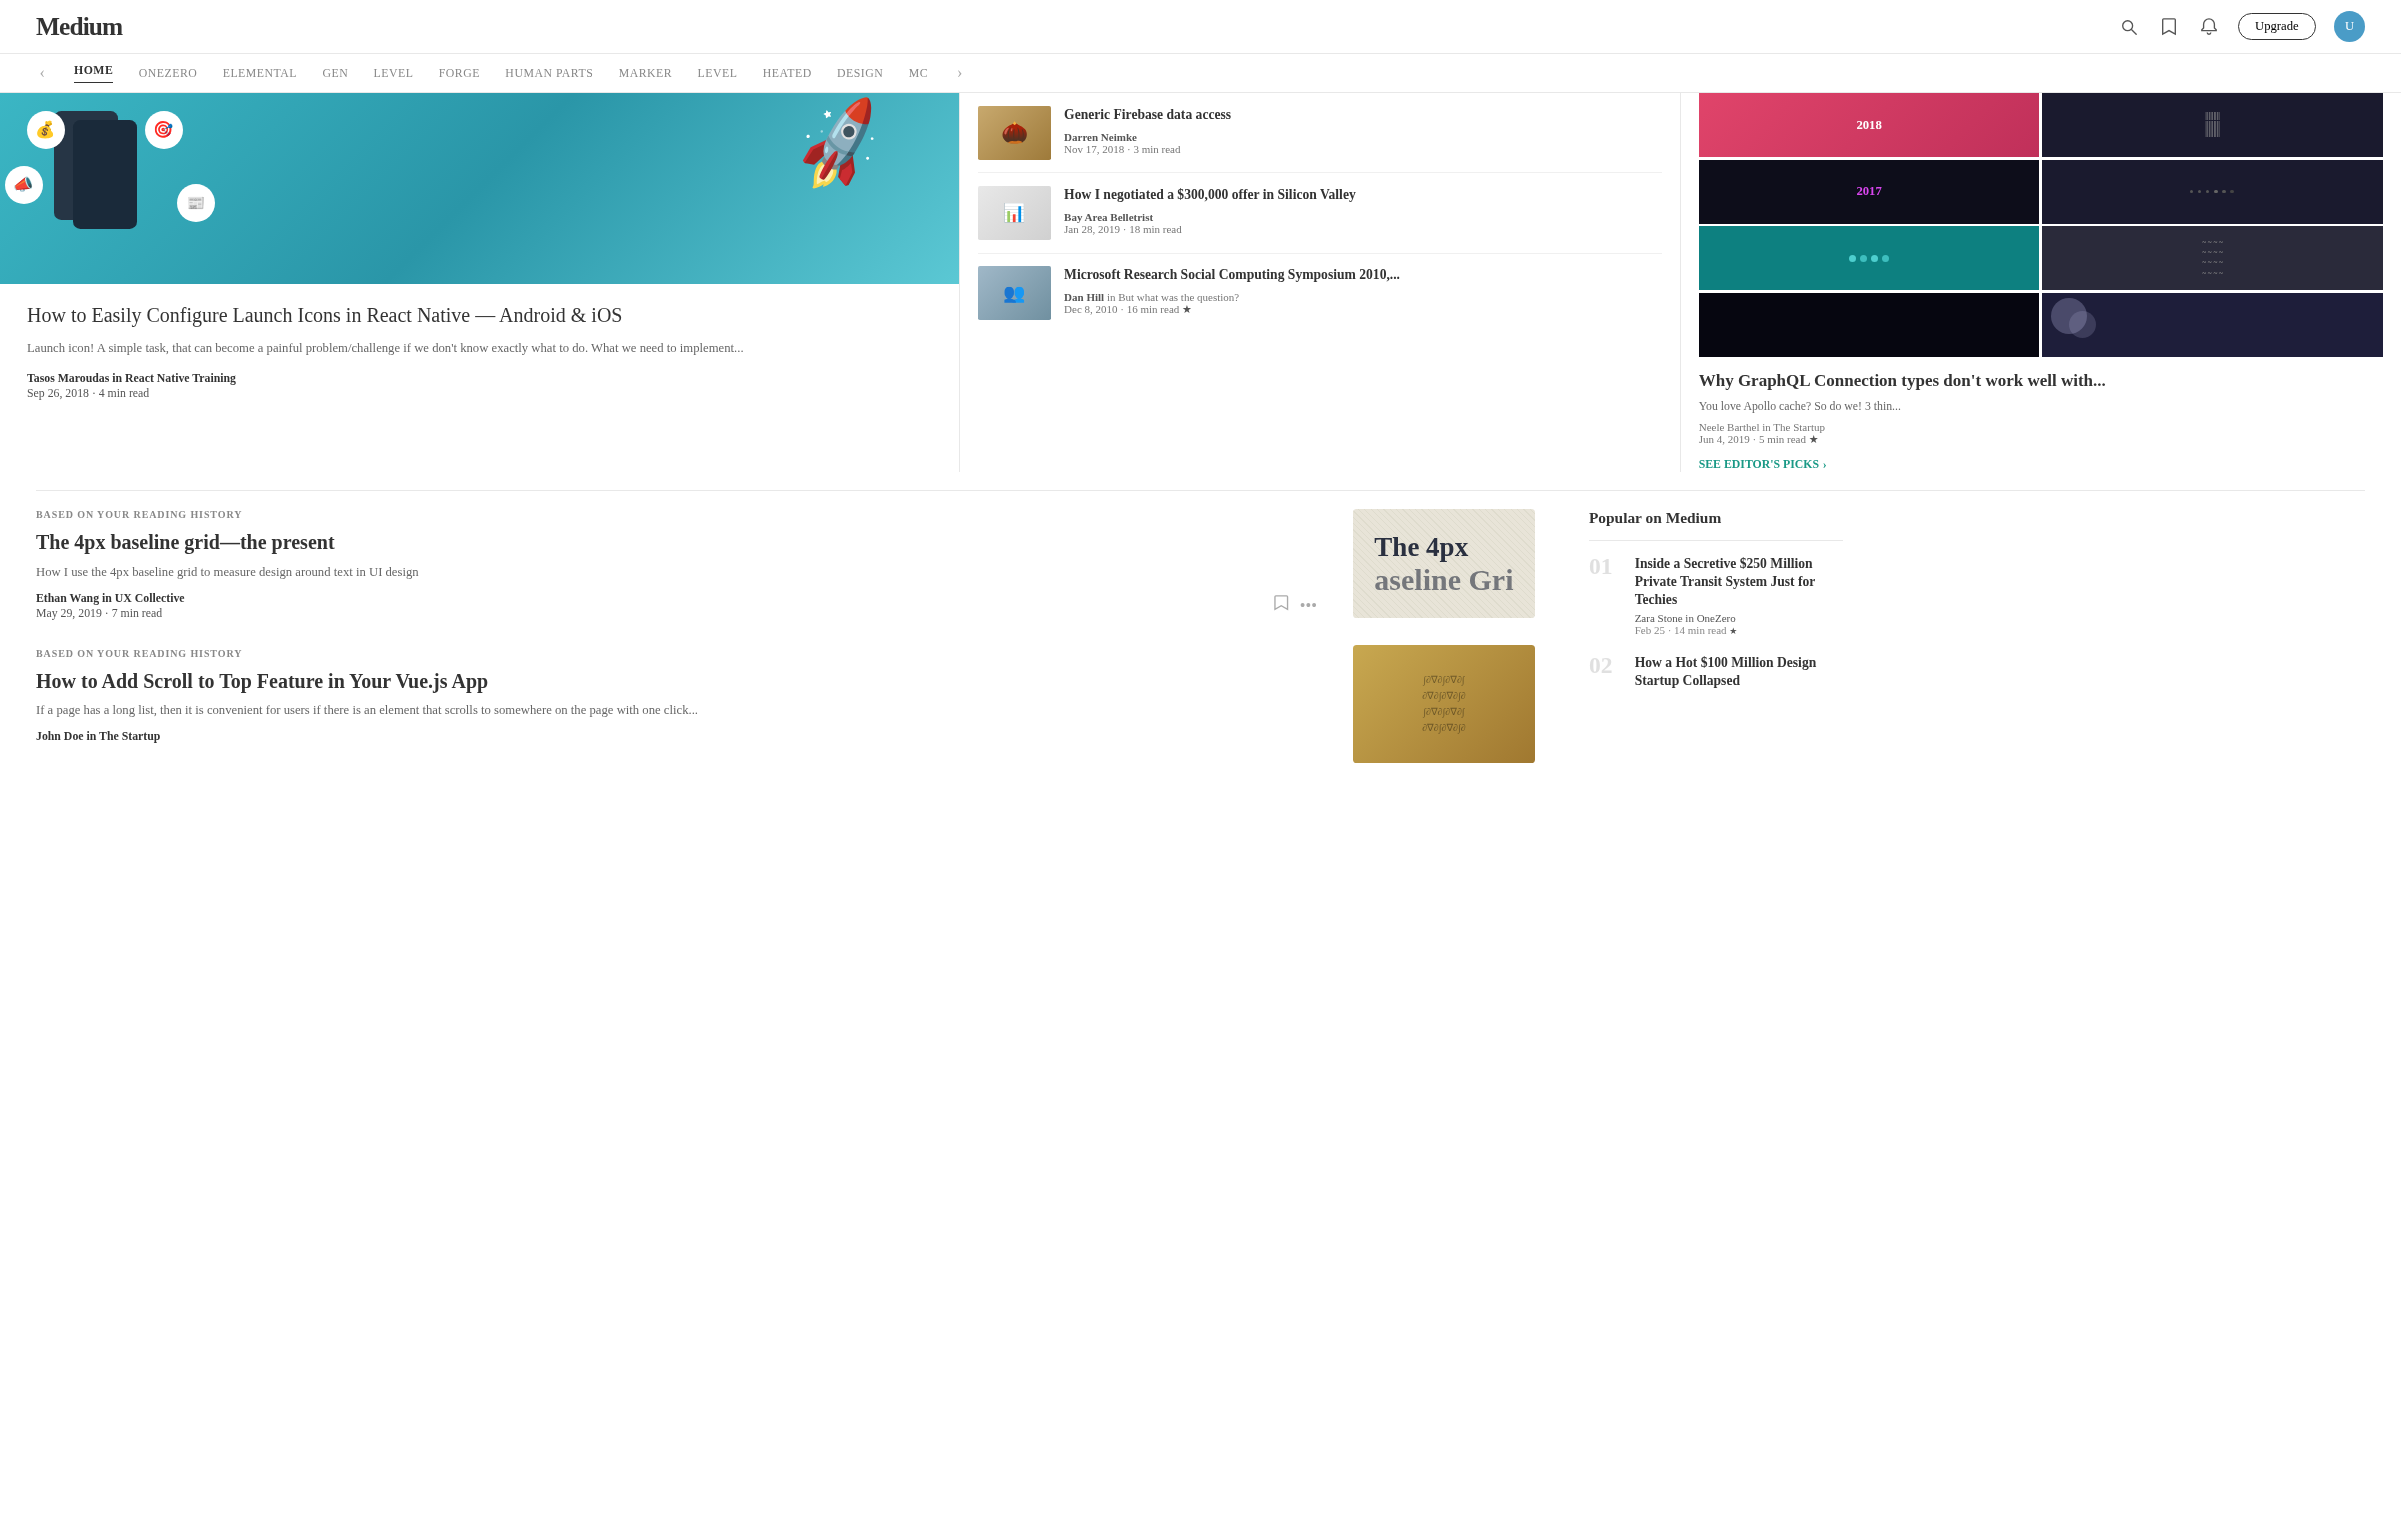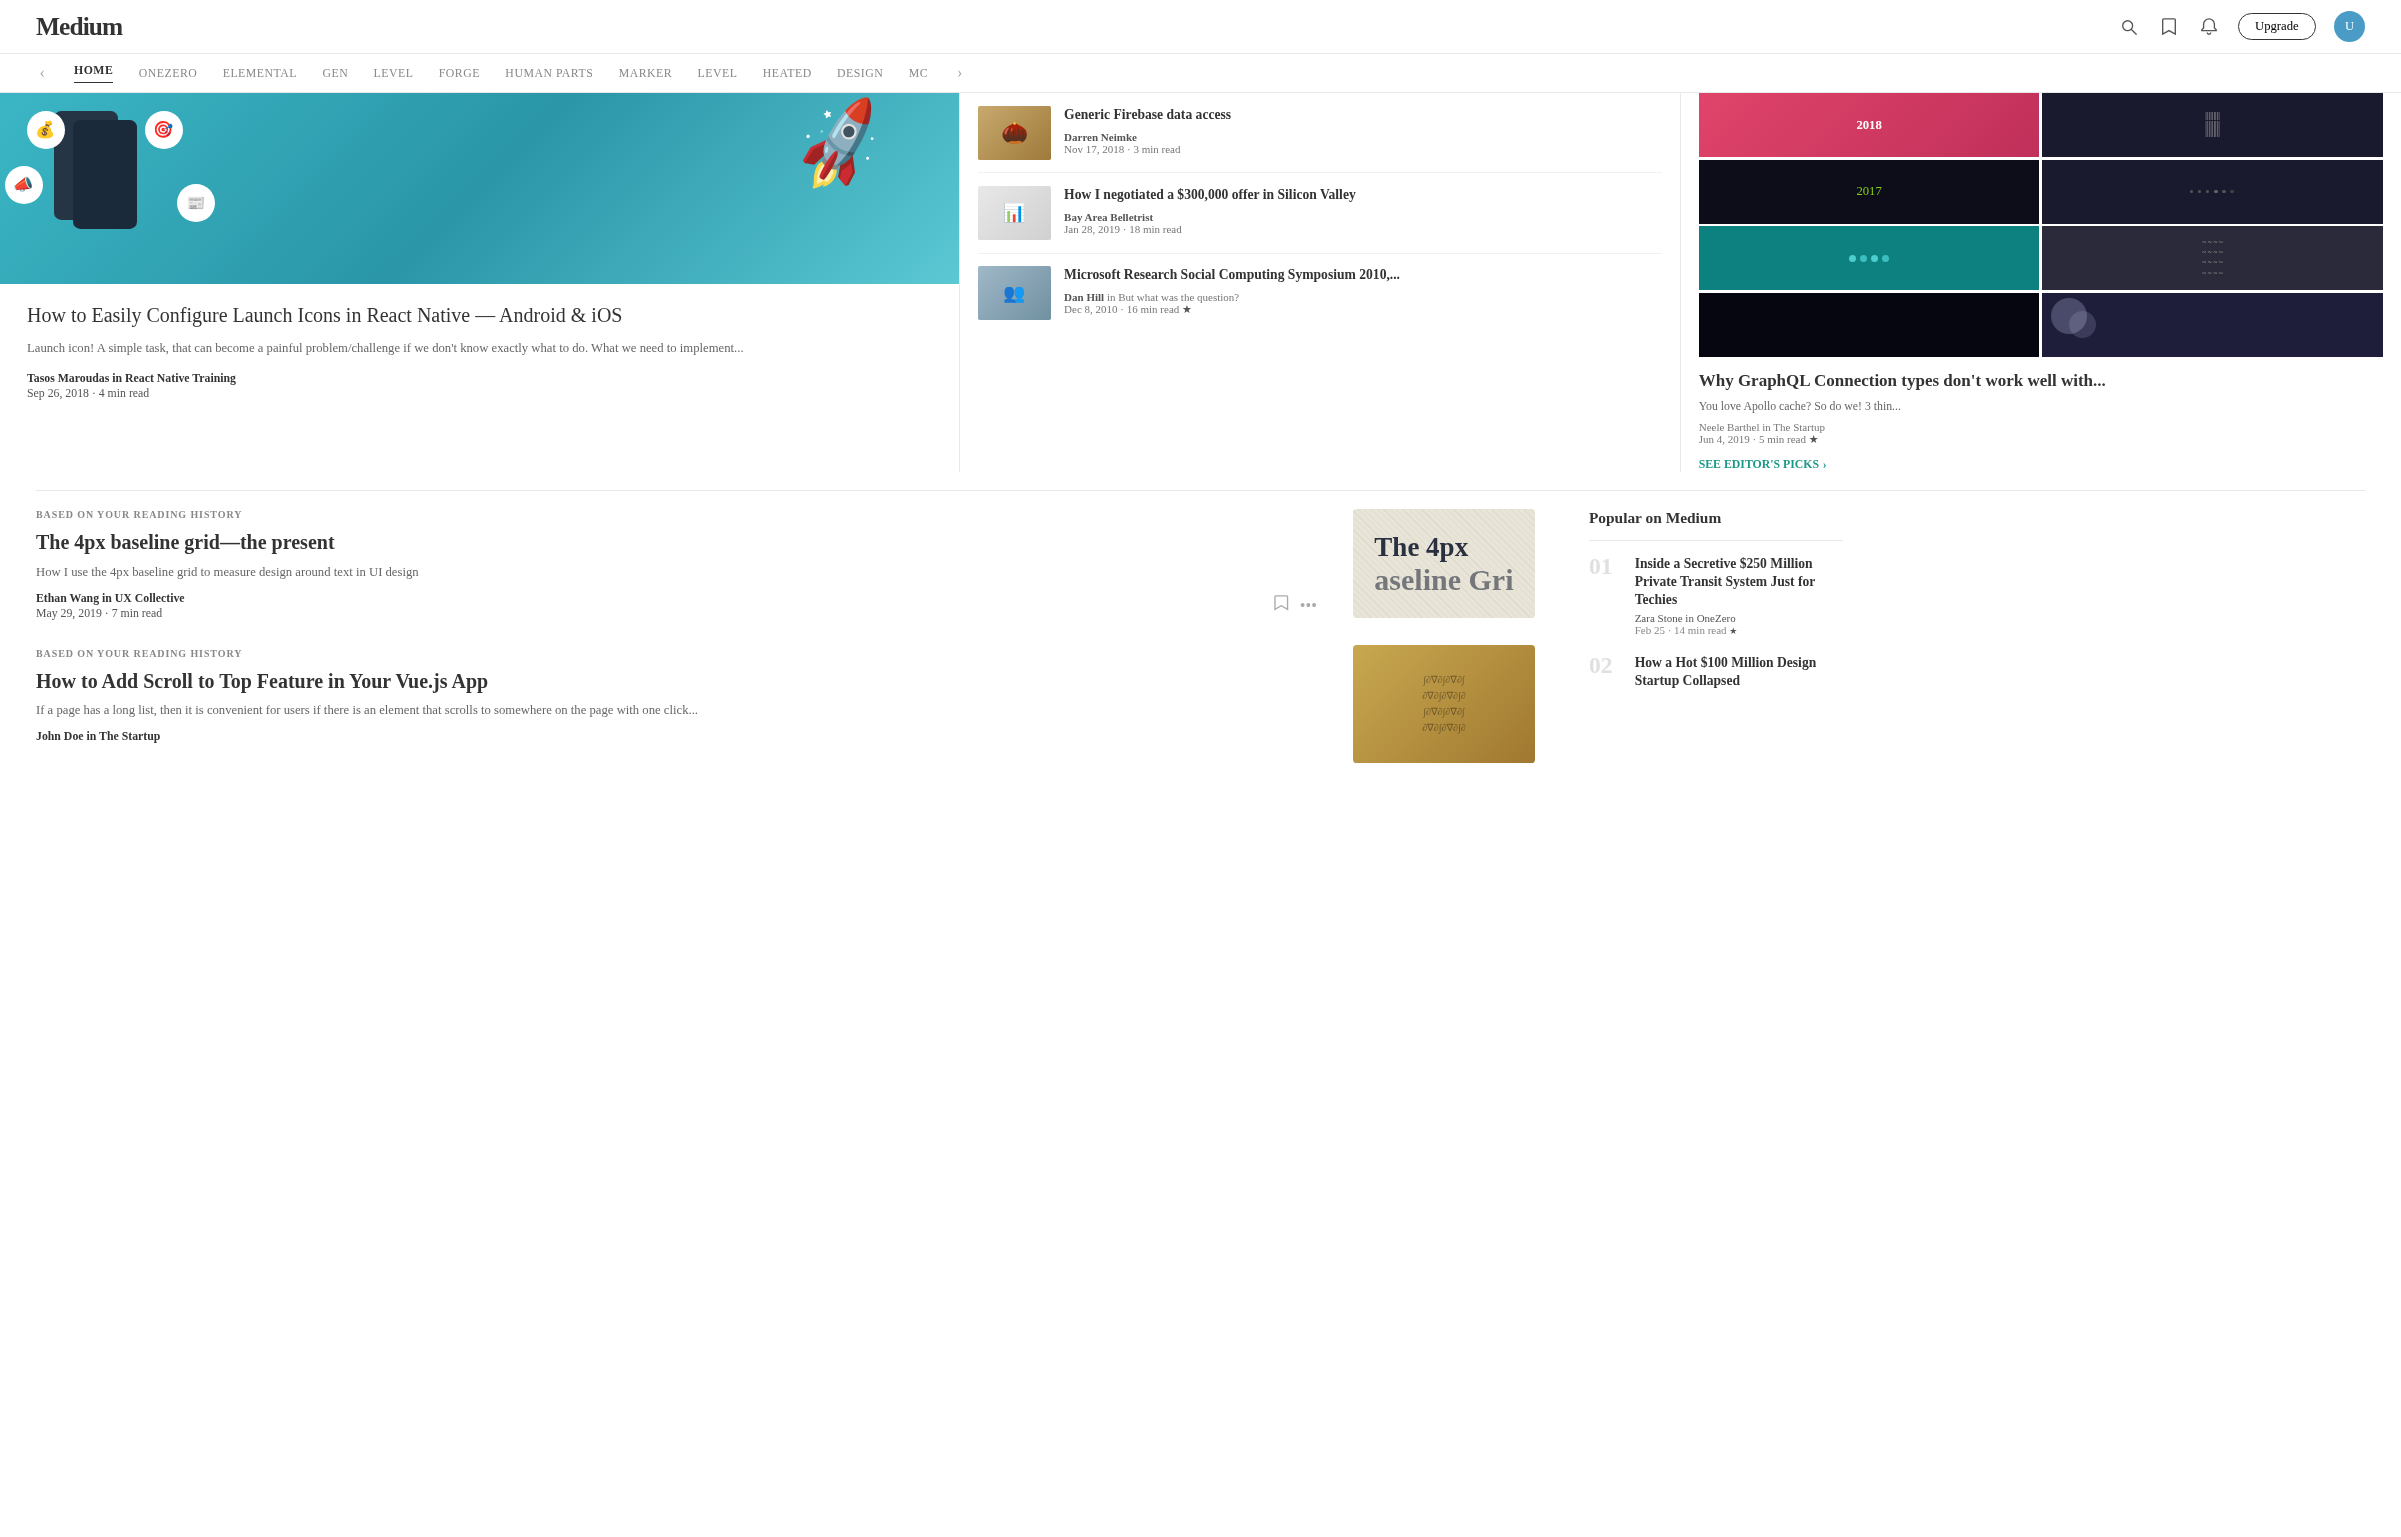--- a/index.html
+++ b/index.html
@@ -520,21 +520,21 @@
     </div>
 
   </div>
 
   <div class="right-section">
     <div class="editors-grid">
       <div class="grid-cell gc-pink" style="font-size:12.7px; font-weight:800;">2018</div>
       <div class="grid-cell gc-dark1" style="font-size:10px; color:#ccc; line-height:1.1; overflow:hidden; padding:3.6px;">
         <div style="font-size:7.3px; color:#999; line-height:1.2; text-align:center;">|||||||||<br>|||||||||<br>|||||||||</div>
       </div>
-      <div class="grid-cell gc-dark2" style="font-size:12.7px; font-weight:400; color:#84cc16;">2017</div>
+      <div class="grid-cell gc-dark2" style="font-size:12.7px; font-weight:700; color:#d946ef;">2017</div>
       <div class="grid-cell gc-dots" style="background:#1a1a2e;">
         <div style="display:grid; grid-template-columns:repeat(6,5.4px); gap:2.7px; padding:3.6px;">
           <div style="width:3.6px;height:3.6px;border-radius:50%;background:#555;"></div>
           <div style="width:3.6px;height:3.6px;border-radius:50%;background:#555;"></div>
           <div style="width:3.6px;height:3.6px;border-radius:50%;background:#555;"></div>
           <div style="width:3.6px;height:3.6px;border-radius:50%;background:#666;"></div>
           <div style="width:3.6px;height:3.6px;border-radius:50%;background:#555;"></div>
           <div style="width:3.6px;height:3.6px;border-radius:50%;background:#444;"></div>
         </div>
       </div>

